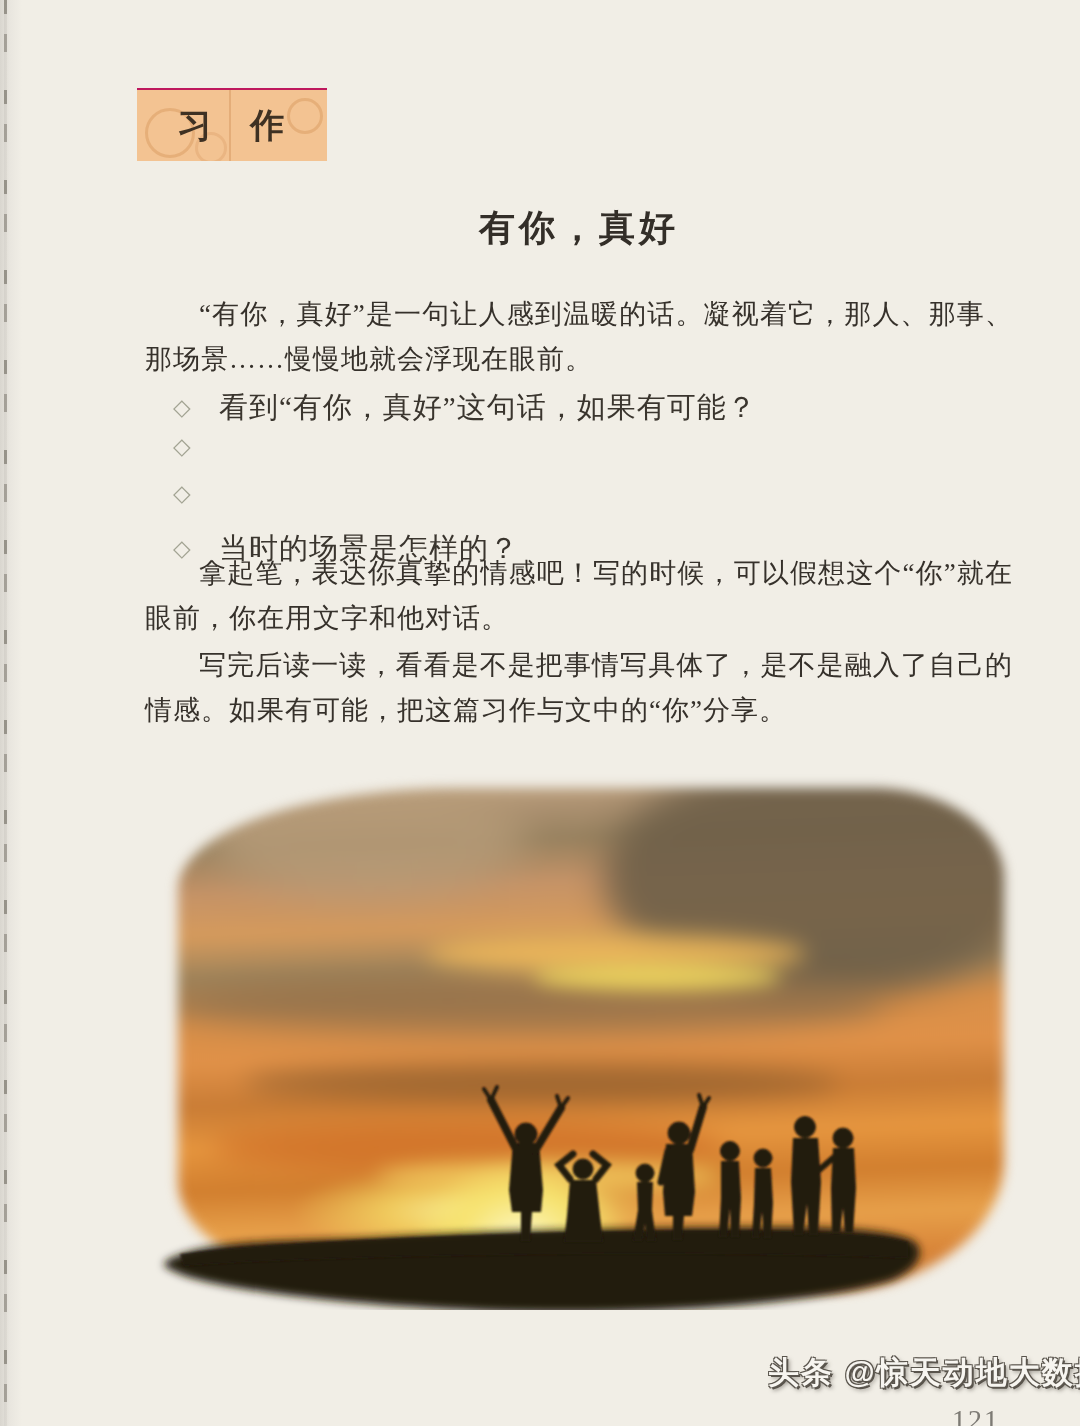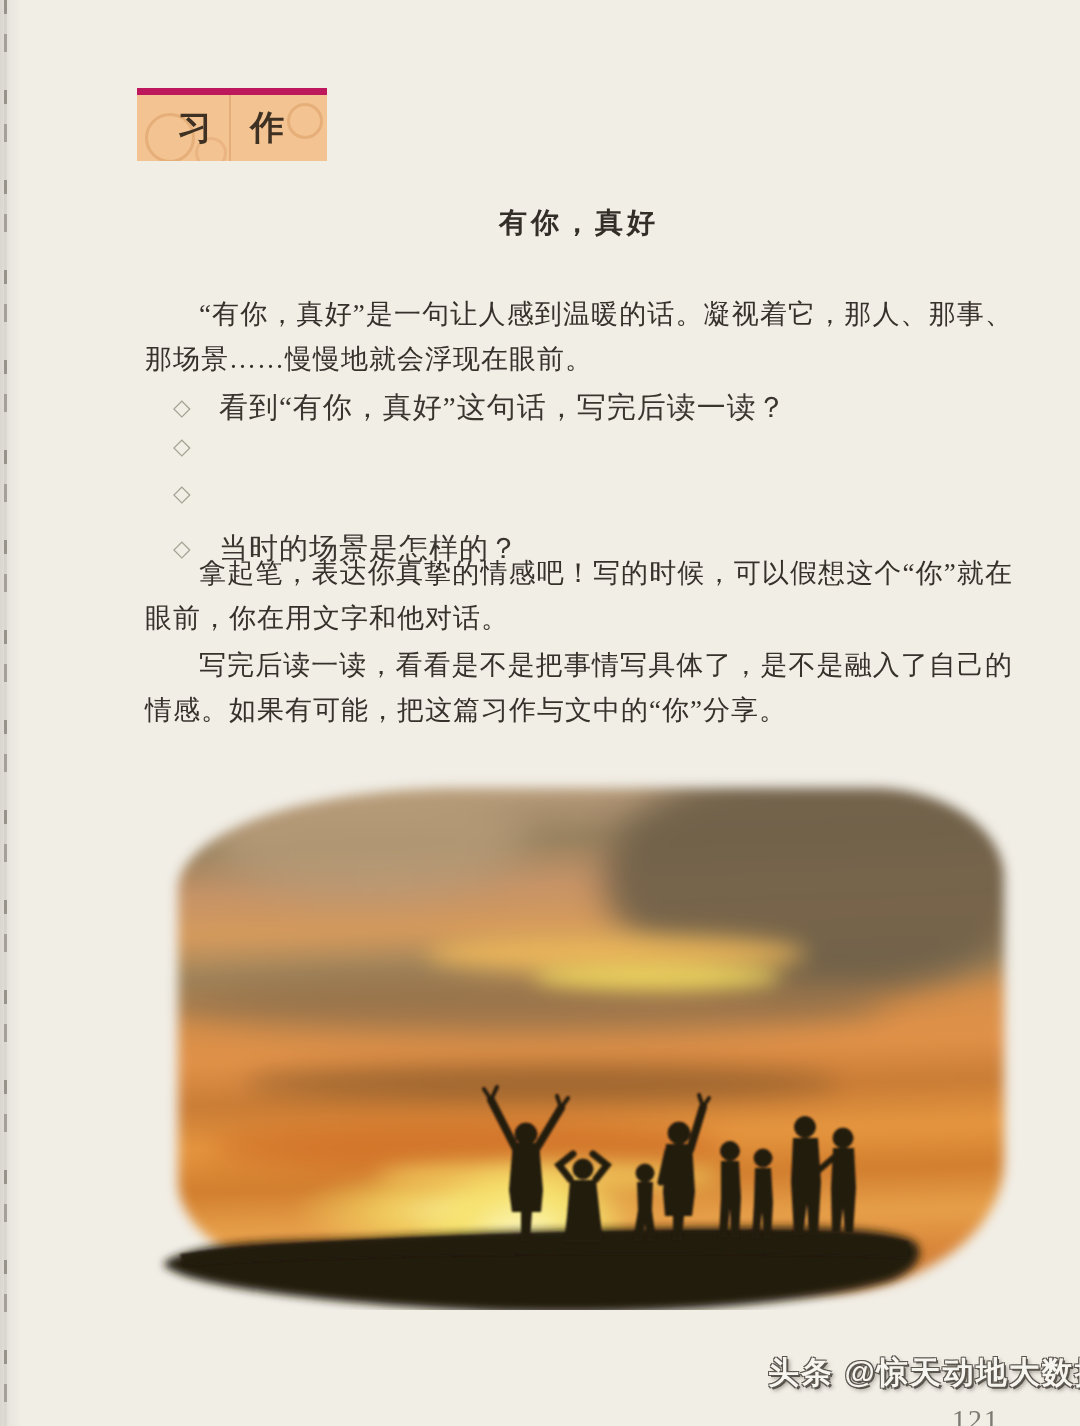--- a/index.html
+++ b/index.html
@@ -19,37 +19,37 @@
     position:absolute;left:4px;top:0;width:3px;height:100%;
     background:repeating-linear-gradient(180deg,
       rgba(90,85,75,.55) 0 14px, rgba(90,85,75,.08) 14px 34px,
       rgba(90,85,75,.45) 34px 52px, rgba(90,85,75,.05) 52px 90px);
     filter:blur(.6px);
   }
   
   .badge{
     position:absolute;left:137px;top:88px;width:190px;height:73px;
     background:#f3c392;
-    border-top:7px solid #be185d;
+    border-top:2px solid #be185d;
     box-sizing:border-box;overflow:hidden;
   }
   .badge .swirl{position:absolute;border:3px solid rgba(214,150,92,.45);border-radius:50%;}
   .badge .s1{width:44px;height:44px;left:8px;top:18px;}
   .badge .s2{width:30px;height:30px;left:150px;top:8px;}
   .badge .s3{width:26px;height:26px;left:58px;top:42px;border-color:rgba(214,150,92,.3);}
   .badge .stem{position:absolute;left:92px;top:0;width:2px;height:100%;background:rgba(206,140,84,.4);}
   .badge-text{
     position:absolute;inset:0;display:flex;align-items:center;justify-content:center;
     font-size:34px;font-weight:600;color:#3e3123;word-spacing:26px;letter-spacing:2px;
   }
   
   .content{position:absolute;left:145px;top:0;width:868px;}
   .title{
     position:absolute;left:0;top:204px;width:100%;margin:0;
-    text-align:center;font-size:28px;font-weight:600;letter-spacing:4px;color:#332e28;
+    text-align:center;font-size:36px;font-weight:600;letter-spacing:4px;color:#332e28;
   }
   .para{
     position:absolute;left:0;width:100%;margin:0;
     font-size:27px;line-height:45px;letter-spacing:1px;
     text-indent:2em;text-align:justify;font-weight:500;color:#36312b;
   }
   .p1{top:292px;}
   .p2{top:551px;}
   .p3{top:643px;}
   .questions{
@@ -121,21 +121,21 @@
   </div>
 
   <div class="content">
     <h1 class="title">有你，真好</h1>
 
     <p class="para p1">“有你，真好”是一句让人感到温暖的话。凝视着它，那人、那事、那场景……慢慢地就会浮现在眼前。</p>
 
     <ul class="questions">
       <li class="q">
         <span class="diamond">◇</span>
-        <span class="q-text">看到“有你，真好”这句话，写完后读一读？</span>
+        <span class="q-text">看到“有你，真好”这句话，如果有可能？</span>
       </li>
       <li class="q">
         <span class="diamond">◇</span>
       </li>
       <li class="q">
         <span class="diamond">◇</span>
       </li>
       <li class="q">
         <span class="diamond">◇</span>
         <span class="q-text">当时的场景是怎样的？</span>

